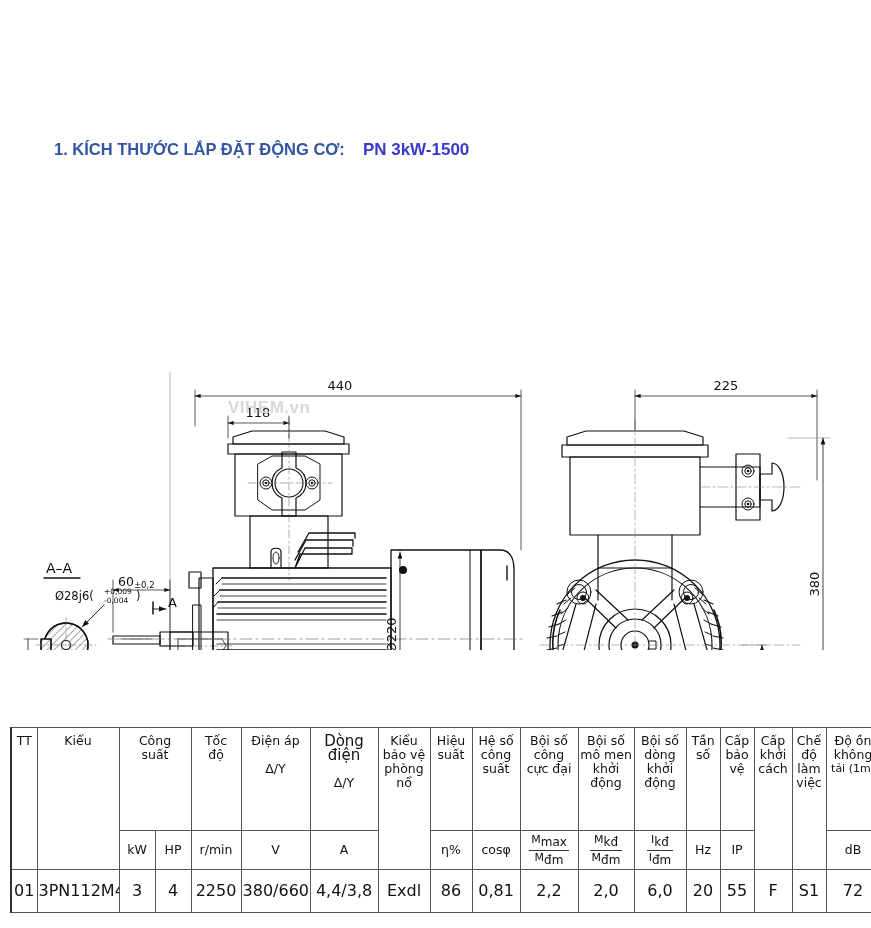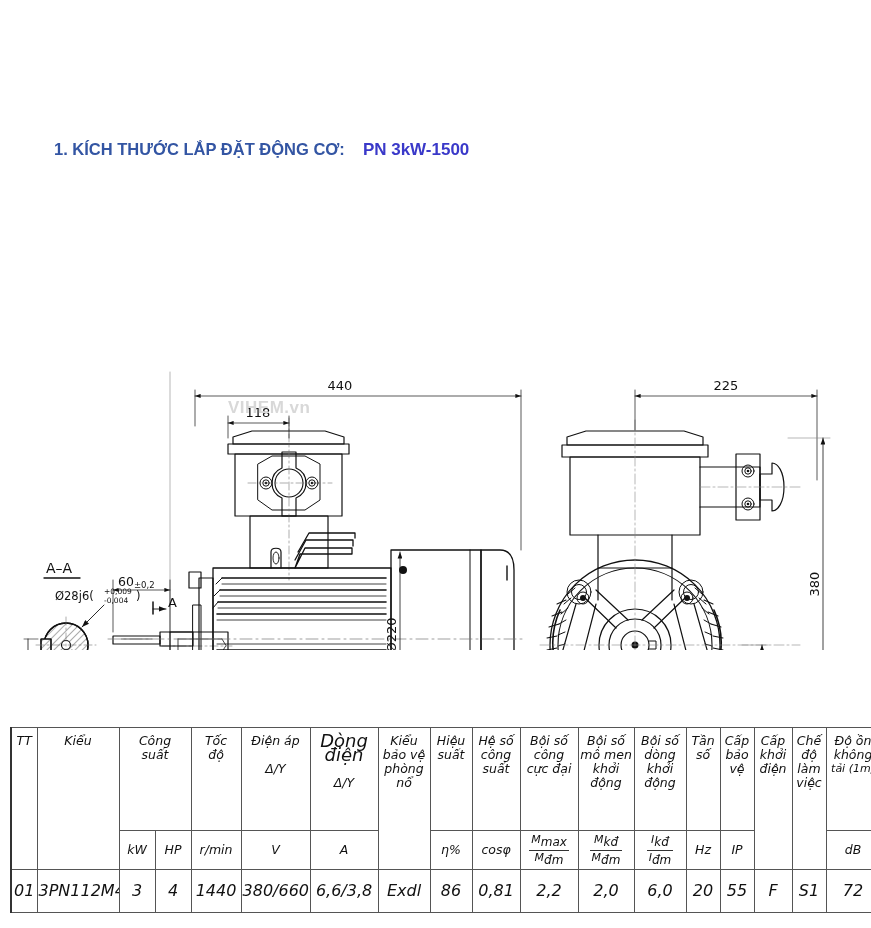--- a/index.html
+++ b/index.html
@@ -57,31 +57,30 @@
   }
   .spec-table td{
     border:1px solid #555;
     text-align:center;
     vertical-align:middle;
     font-size:12.5px;
     color:#111;
     padding:0 1px;
     line-height:14px;
     overflow:hidden;
-    font-style:italic;
   }
   .spec-table .hdr{ height:96px; vertical-align:top; padding-top:6px;}
   .spec-table .unit{ height:38px; }
   .spec-table .datarow td{ height:42px; font-size:16px;}
   .spec-table .outer-l{ border-left:2px solid #333;}
   .frac{display:inline-block;line-height:1;font-size:11px;}
   .frac .num{display:block;border-bottom:1px solid #333;padding:0 2px 1px;}
   .frac .den{display:block;padding:1px 2px 0;}
   .frac sub{font-size:12px;}
-  .hdr-s{font-size:18px;}
+  .hdr-s{font-size:15px;}
   .hdr-xs{font-size:11px;}
 </style>
 </head>
 <body>
 
 <div class="page">
 
 
   <div class="section1">
     <span>1. KÍCH THƯỚC LẮP ĐẶT ĐỘNG CƠ:</span><span class="model">PN 3kW-1500</span>
@@ -507,21 +506,21 @@
           <div>số</div>
         </td>
         <td class="hdr">
           <div>Cấp</div>
           <div>bảo</div>
           <div>vệ</div>
         </td>
         <td class="hdr" rowspan="2">
           <div>Cấp</div>
           <div>khởi</div>
-          <div>điện</div>
+          <div>cách</div>
         </td>
         <td class="hdr" rowspan="2">
           <div>Chế</div>
           <div>độ</div>
           <div>làm</div>
           <div>việc</div>
         </td>
         <td class="hdr">
           <div>Độ ồn</div>
           <div>không</div>
@@ -560,23 +559,23 @@
         <td class="unit">IP</td>
         <td class="unit">dB</td>
 
       </tr>
 
       <tr class="datarow">
         <td class="outer-l">01</td>
         <td>3PN112M4</td>
         <td>3</td>
         <td>4</td>
-        <td>1440</td>
+        <td>2250</td>
         <td>380/660</td>
-        <td>6,6/3,8</td>
+        <td>4,4/3,8</td>
         <td>Exdl</td>
         <td>86</td>
         <td>0,81</td>
         <td>2,2</td>
         <td>2,0</td>
         <td>6,0</td>
         <td>20</td>
         <td>55</td>
         <td>F</td>
         <td>S1</td>

